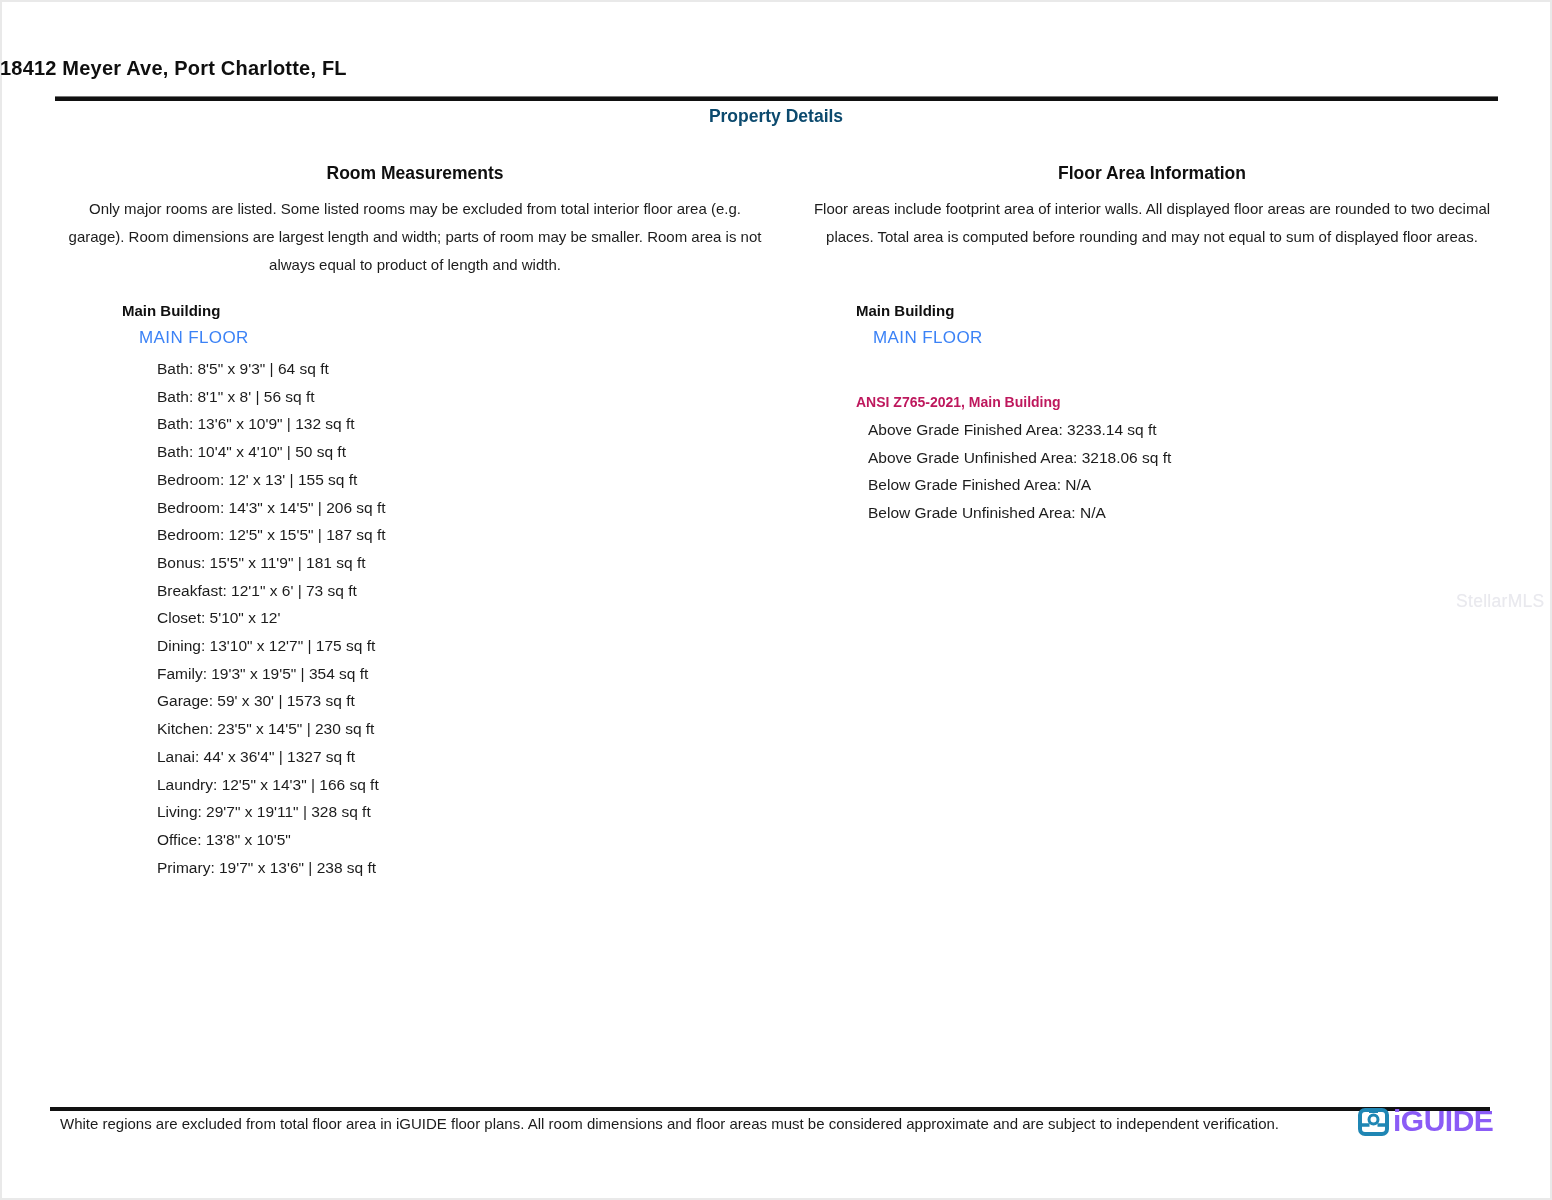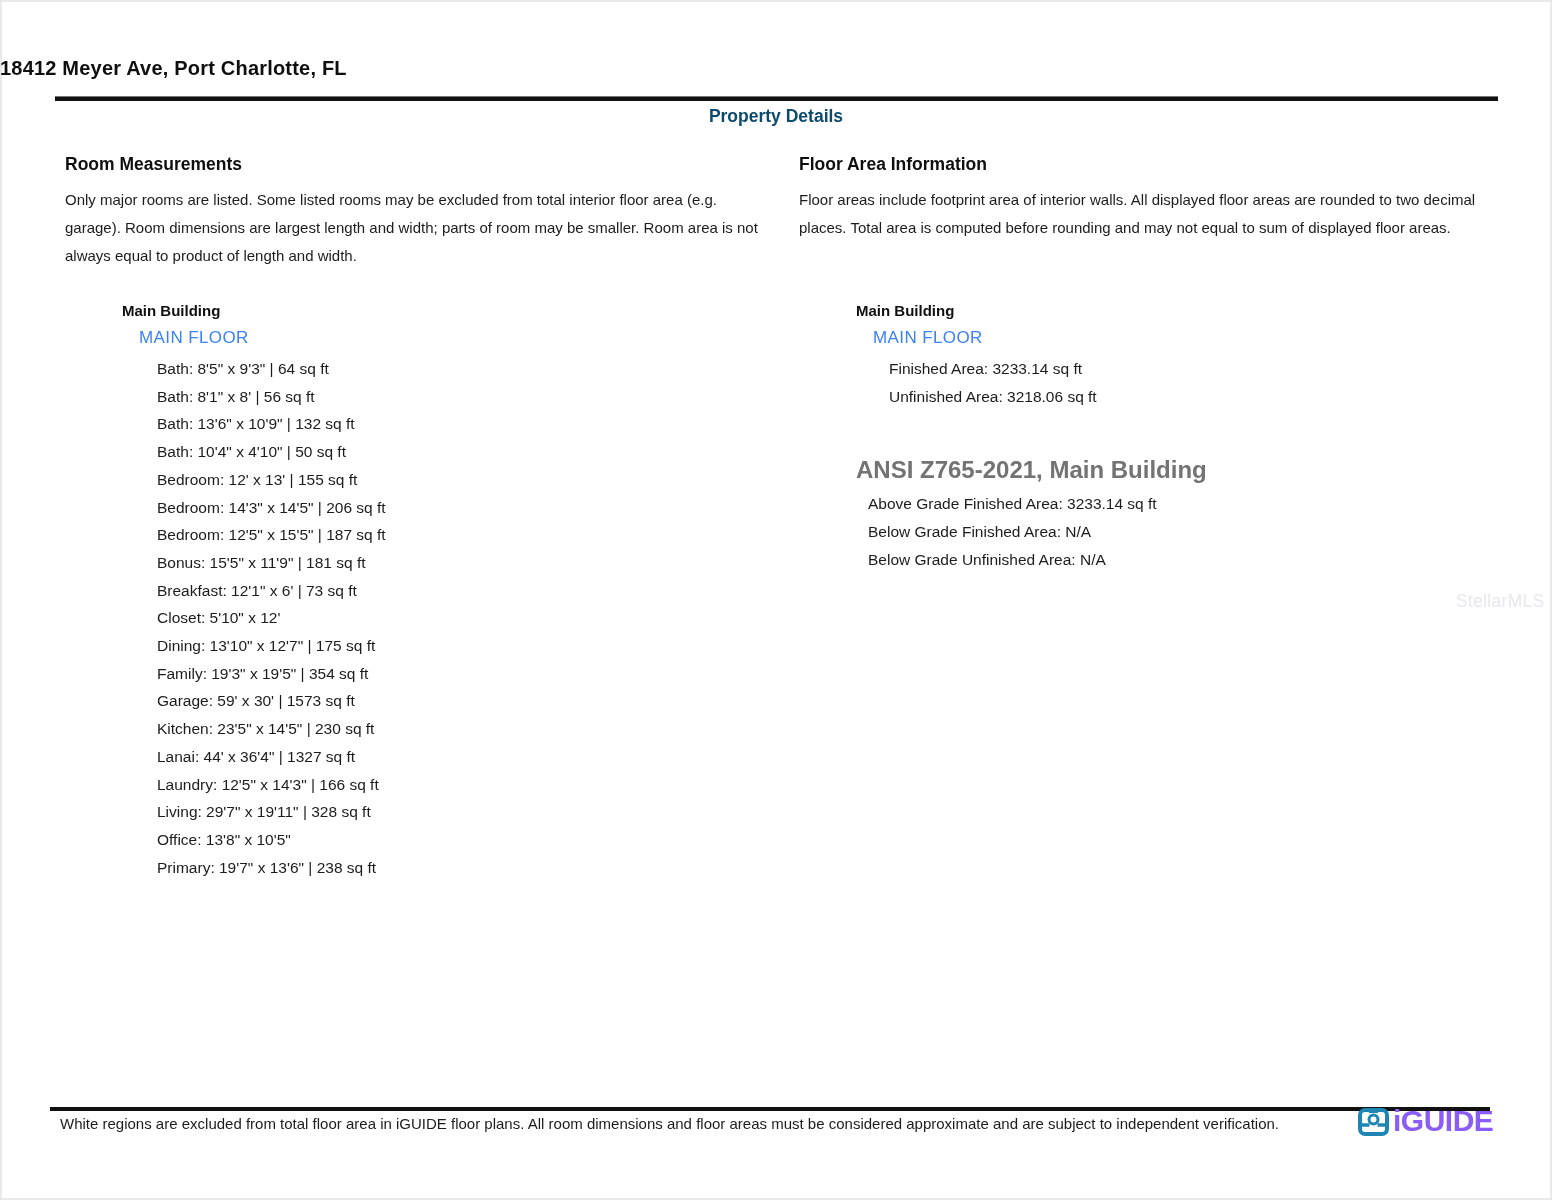--- a/index.html
+++ b/index.html
@@ -43,21 +43,22 @@
     top: 106px;
     left: 0;
     width: 100%;
     text-align: center;
     font-size: 17.5px;
     font-weight: bold;
     color: #0c4a6e;
   }
   .col {
     position: absolute;
-    top: 154px;
+    top: 163px;
+    text-align: center;
   }
   .col-left  { left: 65px;  width: 700px; }
   .col-right { left: 799px; width: 706px; }
   .section-heading {
     font-size: 17.5px;
     font-weight: bold;
     color: #0f0f0f;
     margin: 0 0 11px 0;
   }
   .section-desc {
@@ -91,23 +92,23 @@
   .line-list .list-line {
     font-size: 15.5px;
     line-height: 27.7px;
     color: #1c1c1c;
     white-space: nowrap;
   }
   .ansi-block {
     margin-top: 46px;
   }
   .ansi-heading {
-    font-size: 24px;
-    font-weight: bold;
-    color: #737373;
+    font-size: 14px;
+    font-weight: bold;
+    color: #be185d;
     margin-bottom: 6px;
     margin-top: 45px;
   }
   .ansi-block .line-list {
     margin-left: 12px;
     margin-top: 4px;
   }
   .watermark {
     position: absolute;
     left: 1456px;
@@ -189,28 +190,25 @@
 </div>
 
 <div class="col col-right">
   <div class="section-heading">Floor Area Information</div>
   <p class="section-desc">Floor areas include footprint area of interior walls. All displayed floor areas are rounded to two decimal places. Total area is computed before rounding and may not equal to sum of displayed floor areas.</p>
 </div>
 
 <div class="block block-right-info">
   <div class="building-name">Main Building</div>
   <div class="floor-name">MAIN FLOOR</div>
-  <div class="line-list">
-      <div class="list-line">Finished Area: 3233.14 sq ft</div>
-      <div class="list-line">Unfinished Area: 3218.06 sq ft</div>
-    </div>
   <div class="ansi-block">
     <div class="ansi-heading">ANSI Z765-2021, Main Building</div>
     <div class="line-list">
         <div class="list-line">Above Grade Finished Area: 3233.14 sq ft</div>
+        <div class="list-line">Above Grade Unfinished Area: 3218.06 sq ft</div>
         <div class="list-line">Below Grade Finished Area: N/A</div>
         <div class="list-line">Below Grade Unfinished Area: N/A</div>
       </div>
   </div>
 </div>
 
 <div class="watermark">StellarMLS</div>
 
 <div class="footer-rule"></div>
 <div class="footer-text">White regions are excluded from total floor area in iGUIDE floor plans. All room dimensions and floor areas must be considered approximate and are subject to independent verification.</div>

